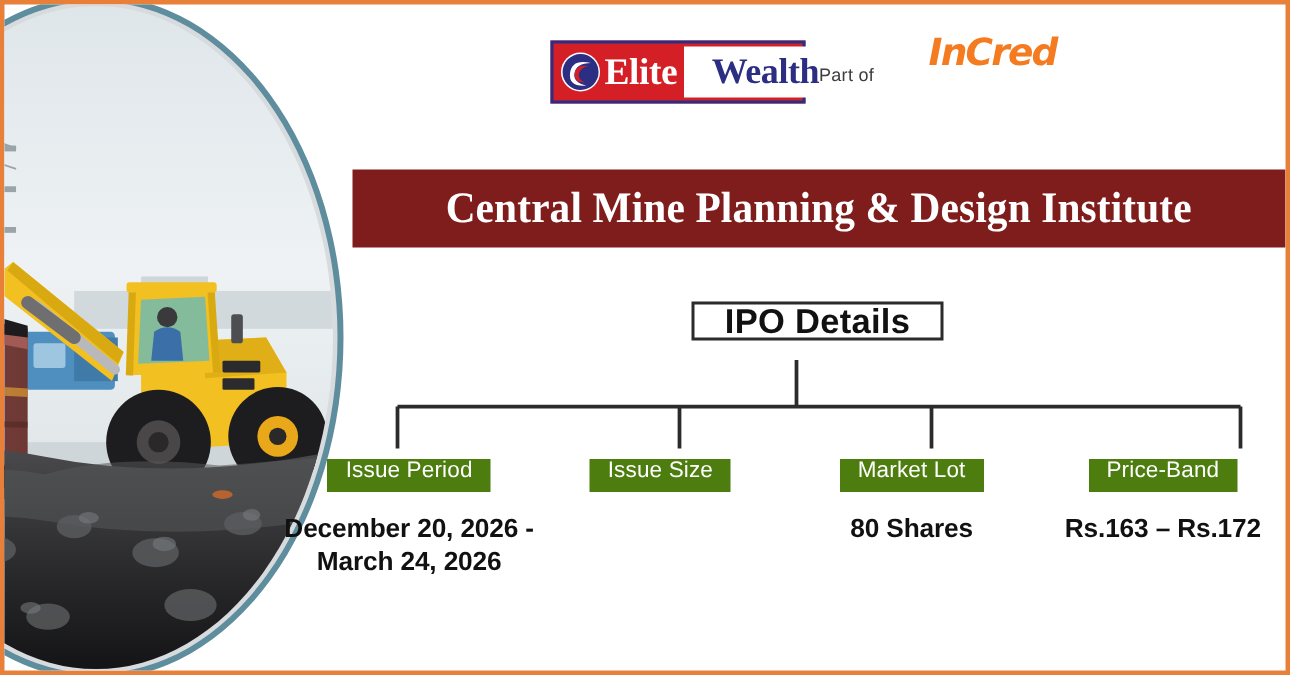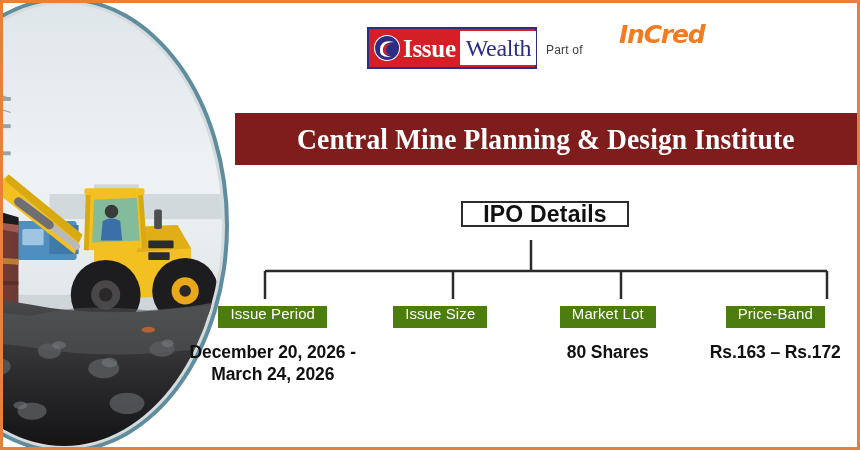--- a/index.html
+++ b/index.html
@@ -76,24 +76,25 @@
     font-family: "Liberation Serif", serif;
     font-weight: bold;
     font-size: 25px;
     line-height: 1;
     letter-spacing: -0.3px;
     margin-left: 1px;
   }
   .wealth-box {
     background: #ffffff;
     margin-left: 4px;
-    padding: 1px 5px 2px 6px;
+    padding: 1px 5px 2px 19px;
     height: 31px;
     display: flex;
     align-items: center;
+    font-weight: bold;
   }
   .wealth-word {
     color: #2B2E83;
     font-family: "Liberation Serif", serif;
     font-size: 24px;
     line-height: 1;
     letter-spacing: -0.3px;
   }
   .part-of {
     position: absolute;
@@ -362,21 +363,21 @@
 
     <div class="elite-logo">
       <span class="elite-emblem">
         <svg viewBox="0 0 30 30" width="30" height="30">
           <circle cx="15" cy="15" r="13" fill="#ffffff"></circle>
           <path d="M15 3 a12 12 0 1 0 0.1 24 a12 12 0 0 0 -0.1 -24 Z" fill="#2B2E83"></path>
           <path d="M22 9 q-13 -3 -14 7 q-1 9 11 8 q-9 -2 -8 -8 q1 -7 11 -7 Z" fill="#ffffff"></path>
           <path d="M20 11 q-9 -1 -9 6 q0 5 7 5 q-5 -2 -4 -6 q1 -4 6 -5 Z" fill="#D51F26"></path>
         </svg>
       </span>
-      <span class="elite-word">Issue</span>
+      <span class="elite-word">Elite</span>
       <span class="wealth-box">
         <span class="wealth-word">Wealth</span>
       </span>
     </div>
 
     <div class="part-of">Part of</div>
 
     <div class="incred-logo">
       <span class="incred-word">InCred</span>
     </div>

